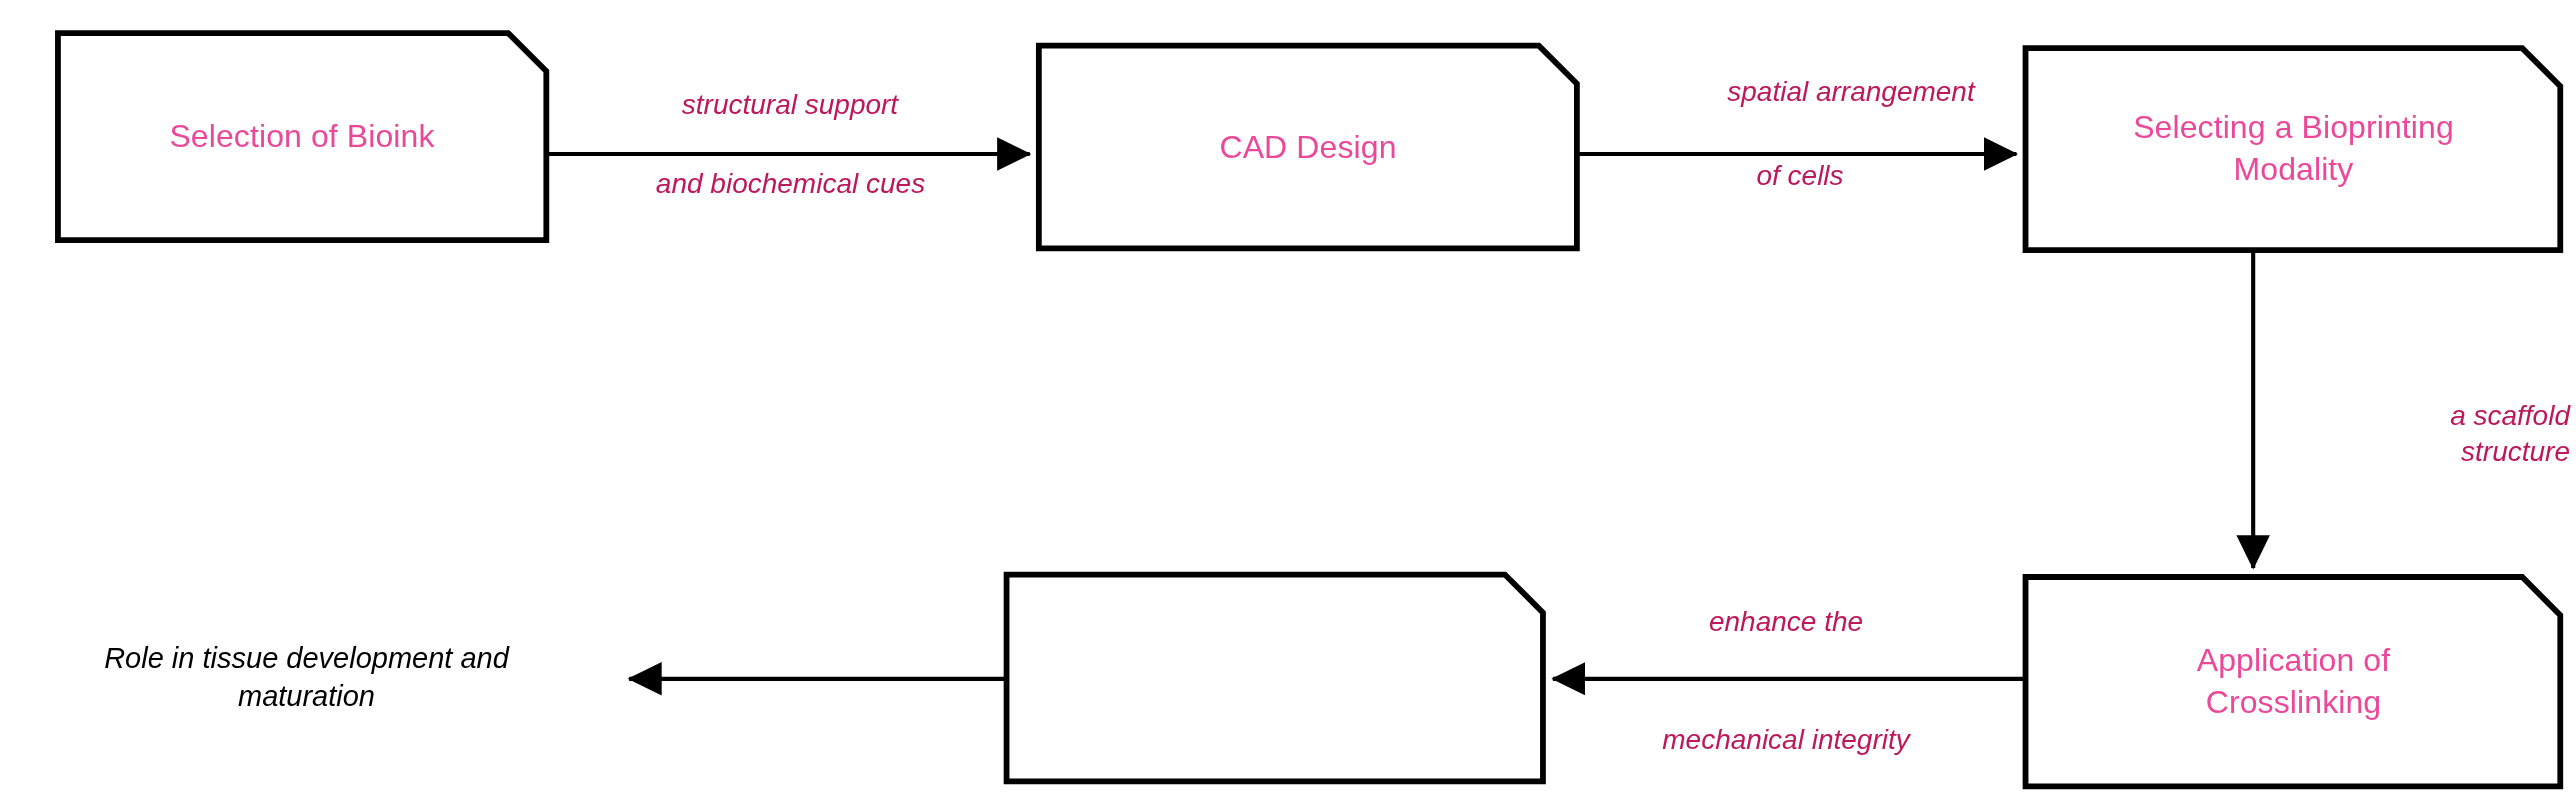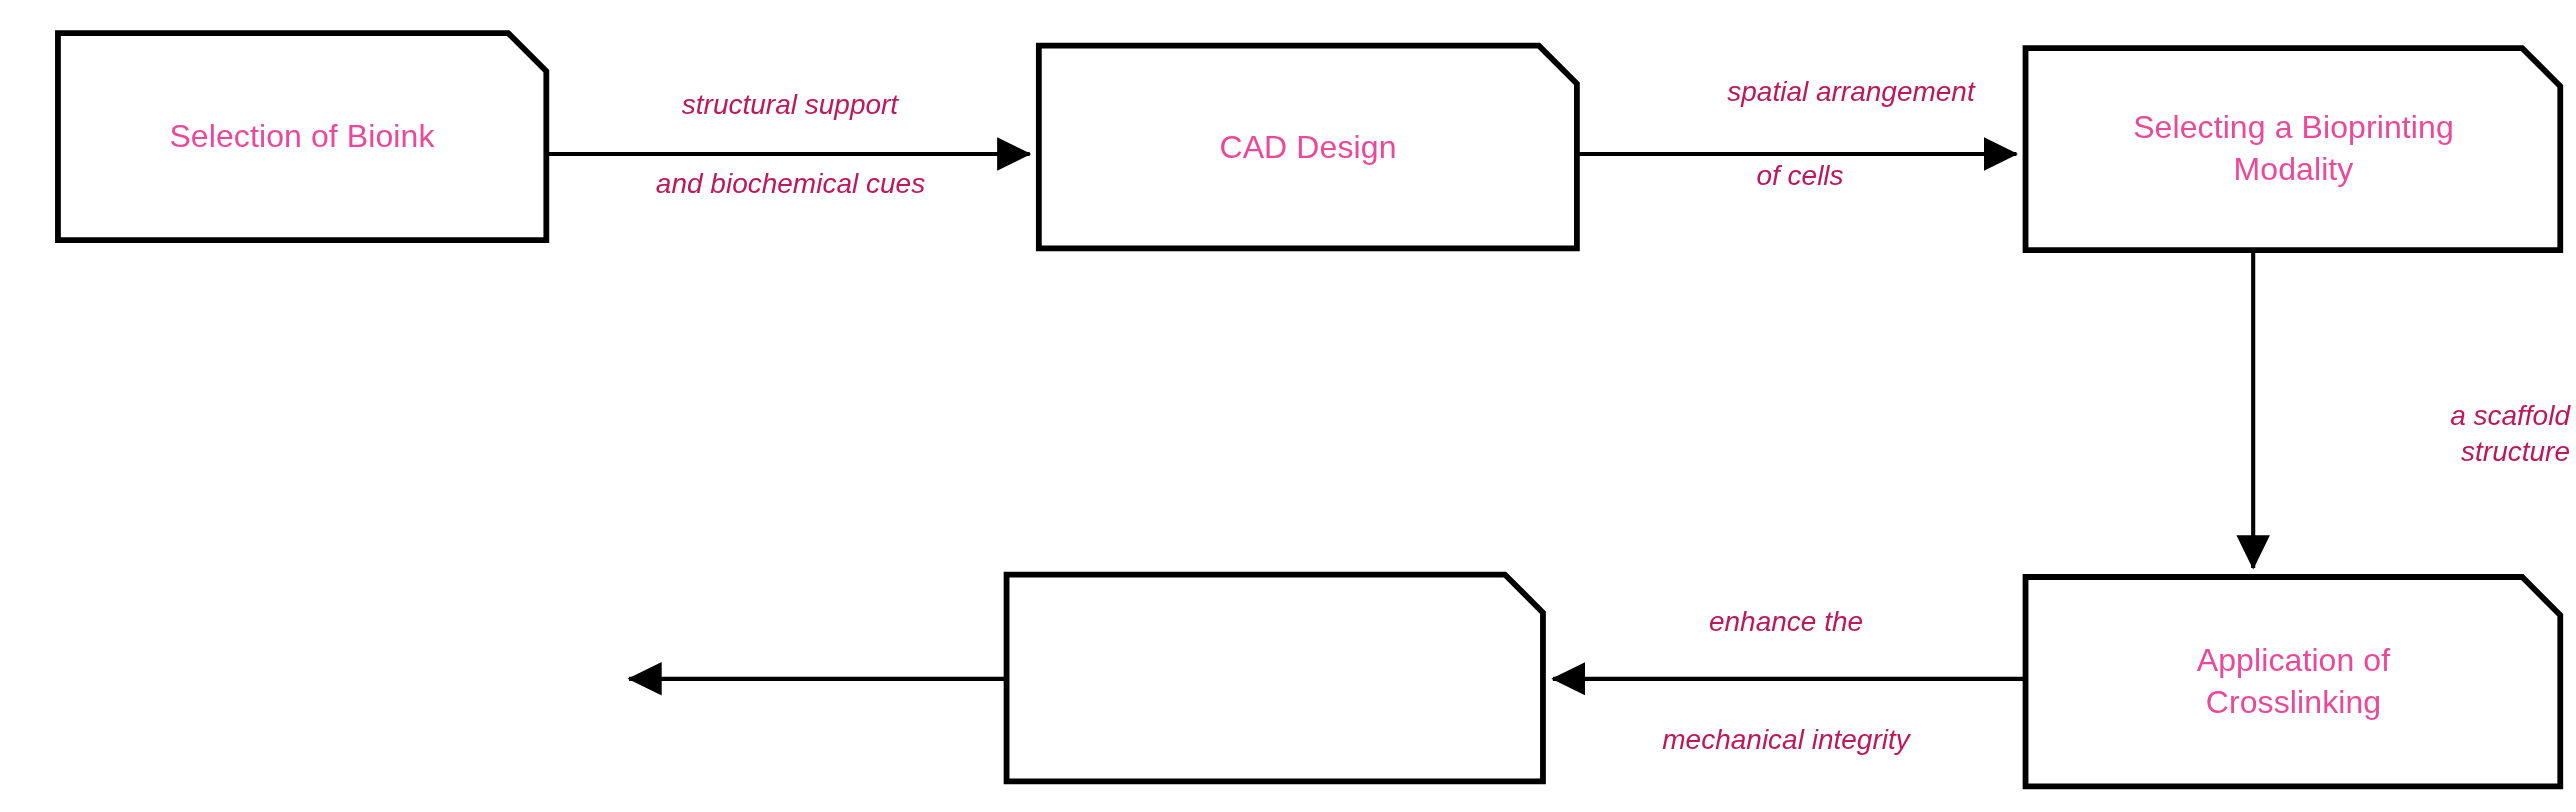--- a/index.html
+++ b/index.html
@@ -135,15 +135,17 @@
 
   <div class="edge-label" style="left:1640px; top:74px; width:422px;">spatial arrangement</div>
   <div class="edge-label" style="left:1589px; top:158px; width:422px;">of cells</div>
 
   <div class="edge-label" style="left:2363px; top:364px; width:207px; text-align:right;margin-top:34px;">a scaffold
 structure</div>
 
   <div class="edge-label" style="left:1571px; top:604px; width:430px;">enhance the</div>
   <div class="edge-label" style="left:1571px; top:722px; width:430px;">mechanical integrity</div>
 
+  <div class="terminal-text" style="left:0px; top:639px; width:613px;">Role in tissue development and
+maturation</div>
 
 </div>
 
 
 </body></html>

